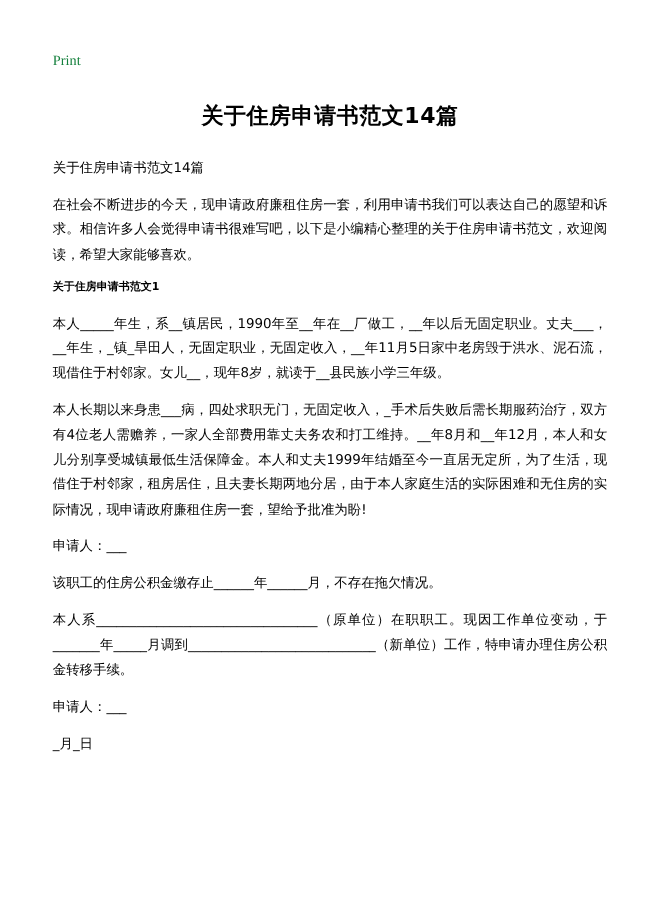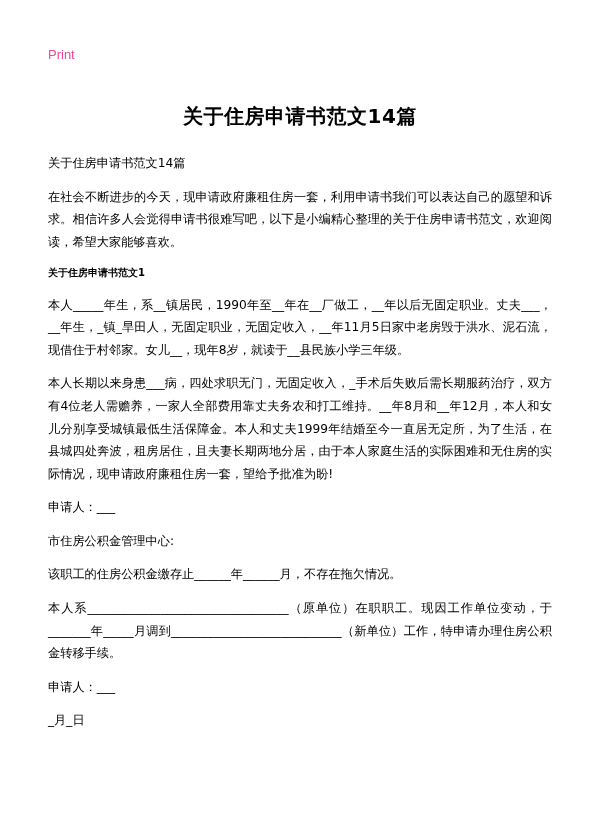--- a/index.html
+++ b/index.html
@@ -16,26 +16,26 @@
     overflow: hidden;
   }
   .page {
     width: 600px;
     height: 828px;
     box-sizing: border-box;
     padding: 44px 48px 0 48px;
     position: relative;
   }
   .print-link {
-    font-family: Liberation Sans, sans-serif;
+    font-family: Liberation Serif, serif;
     font-size: 13px;
-    color: #ec4899;
+    color: #15803d;
     text-decoration: none;
     display: inline-block;
-    margin-bottom: 26px;
+    margin-bottom: 14px;
   }
   .doc-title {
     text-align: center;
     font-size: 20px;
     font-weight: bold;
     letter-spacing: 0.5px;
     margin: 14px 0 22px 0;
     line-height: 1.4;
   }
   .content {
@@ -69,23 +69,22 @@
   <div class="doc-title">关于住房申请书范文14篇</div>
 
   <div class="content">
 
     <p class="subtitle">关于住房申请书范文14篇</p>
 
     <p>在社会不断进步的今天，现申请政府廉租住房一套，利用申请书我们可以表达自己的愿望和诉求。相信许多人会觉得申请书很难写吧，以下是小编精心整理的关于住房申请书范文，欢迎阅读，希望大家能够喜欢。</p>
 
     <p class="heading">关于住房申请书范文1</p>
     <p>本人_____年生，系__镇居民，1990年至__年在__厂做工，__年以后无固定职业。丈夫___，__年生，_镇_旱田人，无固定职业，无固定收入，__年11月5日家中老房毁于洪水、泥石流，现借住于村邻家。女儿__，现年8岁，就读于__县民族小学三年级。</p>
-    <p>本人长期以来身患___病，四处求职无门，无固定收入，_手术后失败后需长期服药治疗，双方有4位老人需赡养，一家人全部费用靠丈夫务农和打工维持。__年8月和__年12月，本人和女儿分别享受城镇最低生活保障金。本人和丈夫1999年结婚至今一直居无定所，为了生活，在县城四处奔波，租房居住，且夫妻长期两地分居，由于本人家庭生活的实际困难和无住房的实际情况，现申请政府廉租住房一套，望给予批准为盼!</p>
+    <p>本人长期以来身患___病，四处求职无门，无固定收入，_手术后失败后需长期服药治疗，双方有4位老人需赡养，一家人全部费用靠丈夫务农和打工维持。__年8月和__年12月，本人和女儿分别享受城镇最低生活保障金。本人和丈夫1999年结婚至今一直居无定所，为了生活，现借住于村邻家，租房居住，且夫妻长期两地分居，由于本人家庭生活的实际困难和无住房的实际情况，现申请政府廉租住房一套，望给予批准为盼!</p>
     <p class="sig">申请人：___</p>
 
-    <p>市住房公积金管理中心:</p>
     <p>该职工的住房公积金缴存止______年______月，不存在拖欠情况。</p>
     <p>本人系_________________________________（原单位）在职职工。现因工作单位变动，于_______年_____月调到____________________________（新单位）工作，特申请办理住房公积金转移手续。</p>
     <p class="sig">申请人：___</p>
     <p class="sig">_月_日</p>
 
   </div>
 </div>
 
 </body></html>

